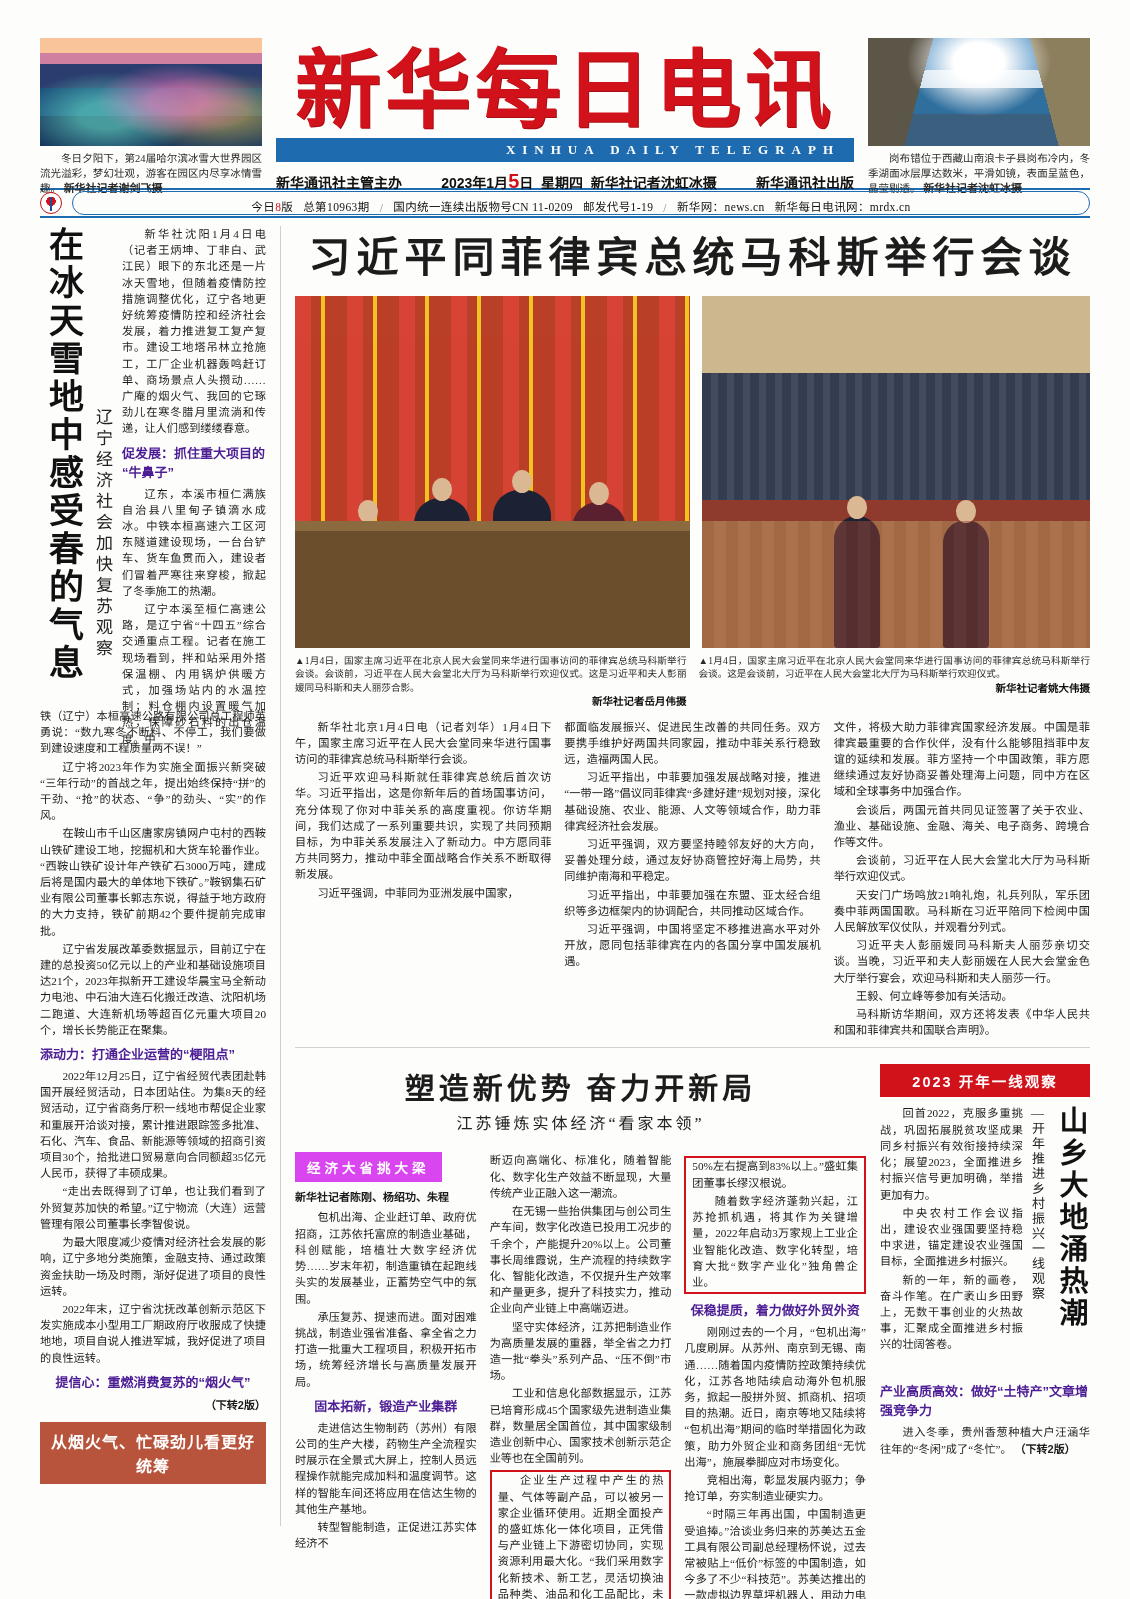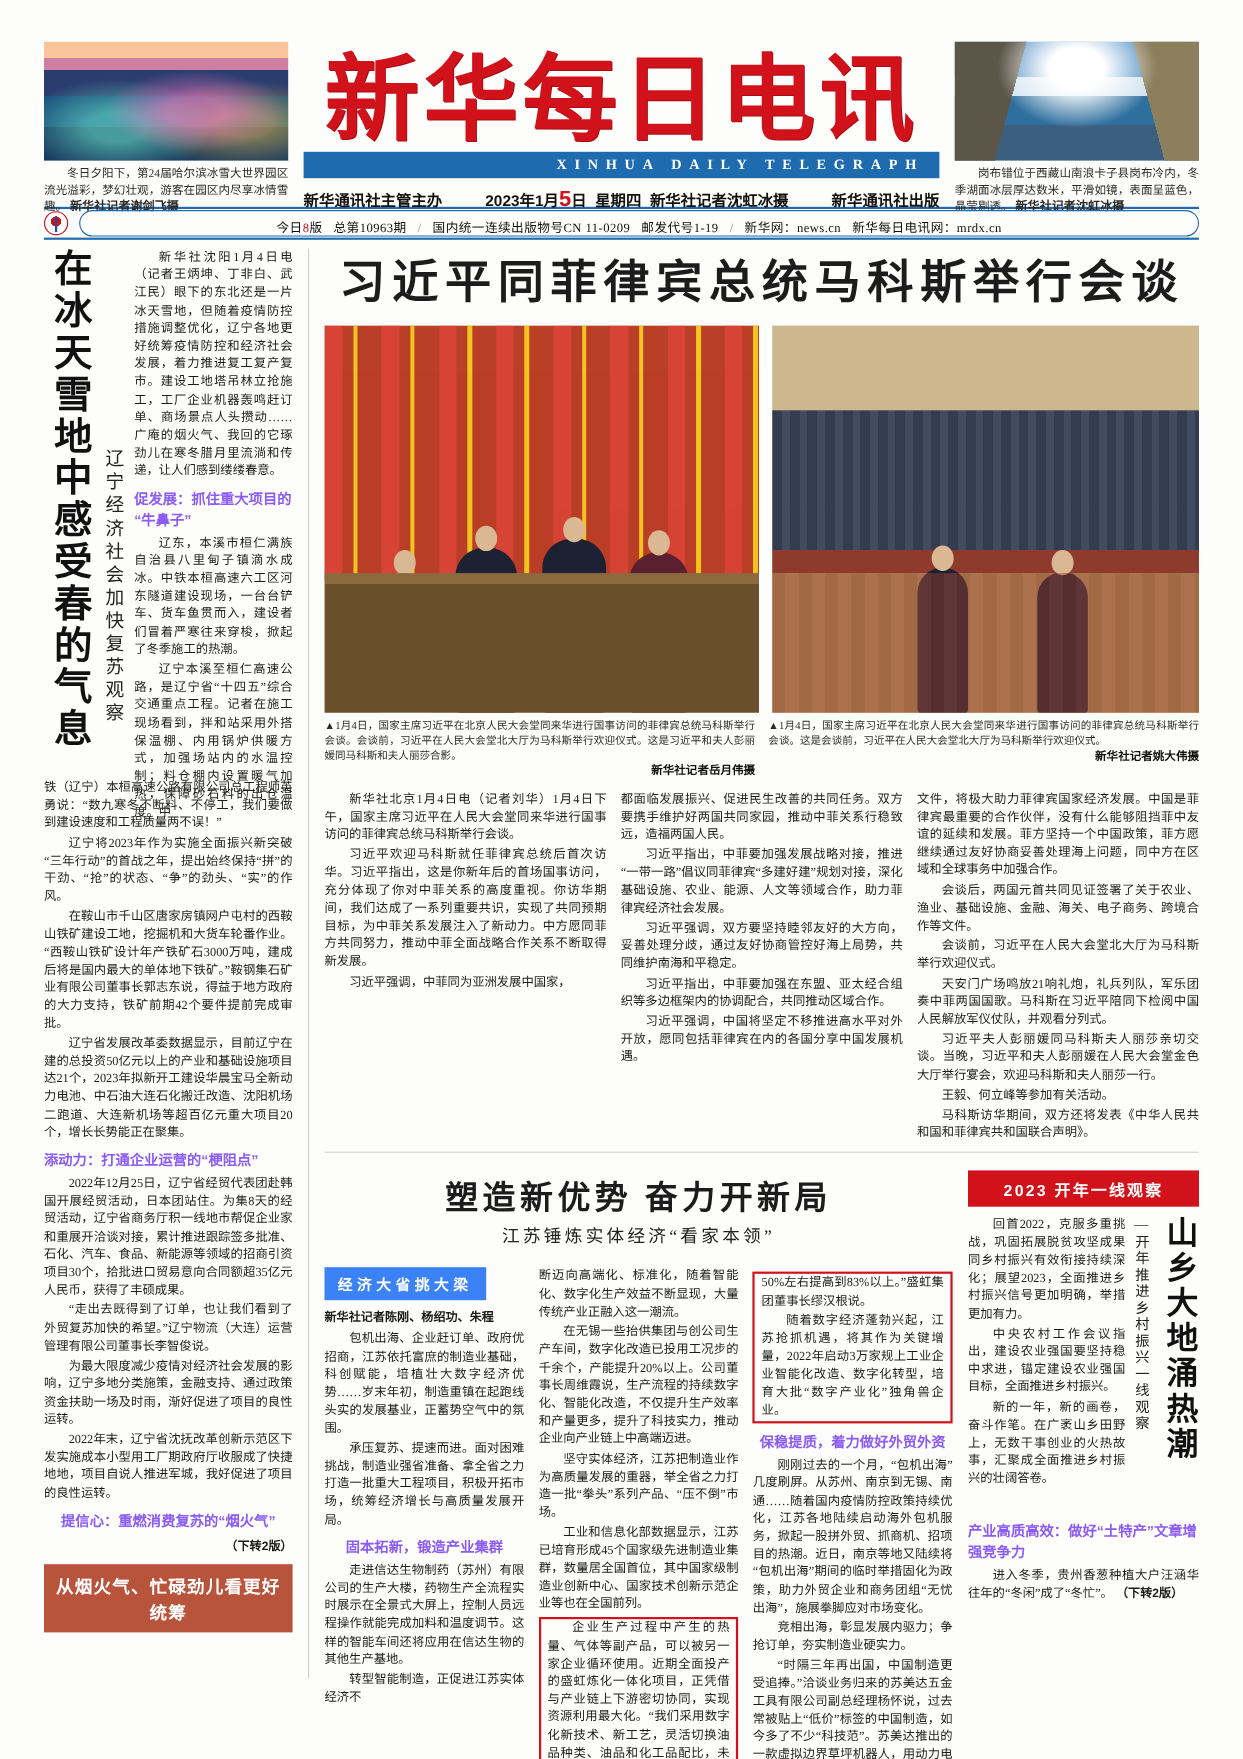--- a/index.html
+++ b/index.html
@@ -105,21 +105,21 @@
     font-size: 17px; line-height: 24px; letter-spacing: 4px; color: #222;
     align-self: flex-end; height: 300px; margin-right: 2px;
   }
   .p {
     font-size: 11.2px; line-height: 16.2px; text-align: justify;
     text-indent: 2em; color: #1c1c1c; margin-bottom: 2px;
   }
   .p.noind { text-indent: 0; }
   .sub-h {
     font-family: "Liberation Sans", sans-serif; font-weight: bold;
-    font-size: 13px; line-height: 19px; margin: 7px 0 4px; color: #8b5cf6;
+    font-size: 13px; line-height: 19px; margin: 7px 0 4px; color: #4c1d95;
   }
   .sub-h.center { text-align: center; }
   .ribbon {
     background: #b8543c; color: #fff; font-family: "Liberation Sans", sans-serif;
     font-weight: bold; font-size: 16px; letter-spacing: 1px;
     text-align: center; padding: 7px 4px; margin-top: 10px;
   }
 
   
   .headline {
@@ -185,21 +185,21 @@
 
   .mid-headline {
     font-family: "Liberation Serif", serif; font-weight: bold;
     font-size: 30px; letter-spacing: 4px; text-align: center; color: #1c1c1c;
     padding: 6px 0 2px;
   }
   .mid-sub {
     text-align: center; font-size: 16px; letter-spacing: 3px; color: #222; padding-bottom: 8px;
   }
   .redtag {
-    background: #3b82f6; color: #fff; font-family: "Liberation Sans", sans-serif;
+    background: #d946ef; color: #fff; font-family: "Liberation Sans", sans-serif;
     font-weight: bold; font-size: 13.5px; letter-spacing: 4px;
     display: inline-block; padding: 5px 12px; margin-bottom: 6px;
   }
   .byline { font-family: "Liberation Sans", sans-serif; font-size: 11px; font-weight: bold; margin-bottom: 5px; }
   .redbox { border: 2px solid #d1121a; padding: 0 6px; margin: 4px 0 6px; }
   .redbanner {
     background: #d1121a; color: #fff; font-family: "Liberation Sans", sans-serif;
     font-weight: bold; font-size: 14.5px; letter-spacing: 2px;
     text-align: center; padding: 6px 4px; margin: 6px 0 8px;
   }

